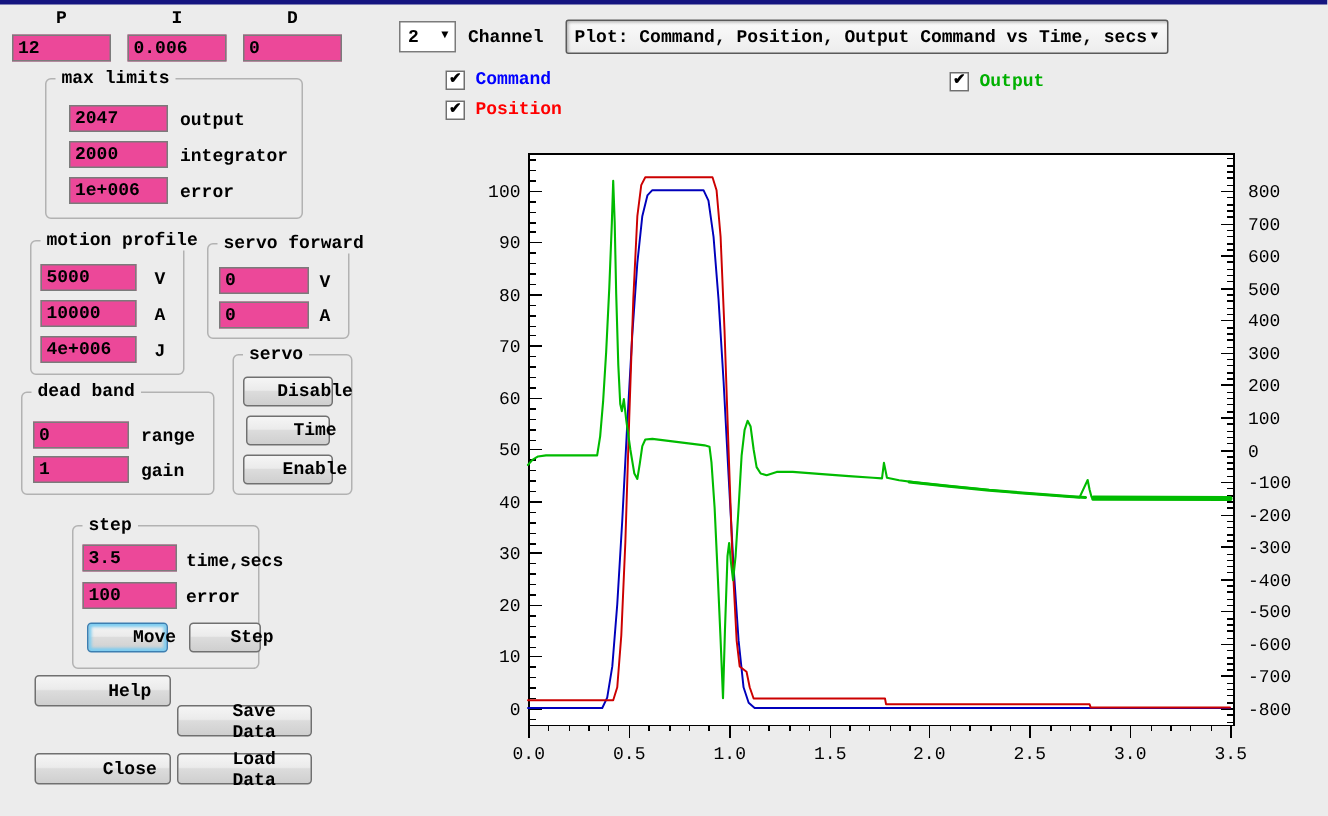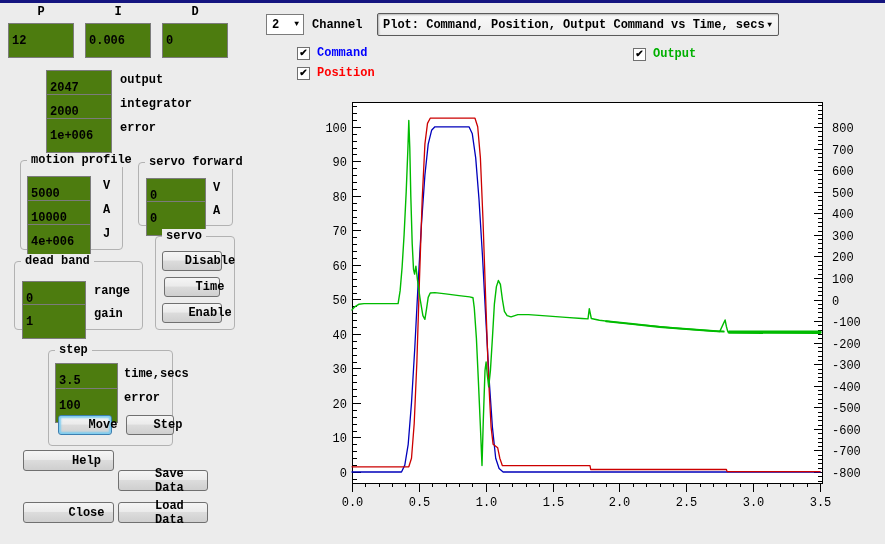--- a/index.html
+++ b/index.html
@@ -1,21 +1,21 @@
 <!DOCTYPE html>
 <html><head>
 <meta charset="utf-8">
 <style>
   html,body{margin:0;padding:0;}
   body{width:885px;height:544px;background:#ececec;overflow:hidden;
        font-family:"Liberation Mono",monospace;}
   #app{position:relative;width:885px;height:544px;background:#ececec;}
   .topbar{position:absolute;left:0;top:0;width:885px;height:3px;background:#151580;}
   .lbl{position:absolute;font:bold 12px "Liberation Mono",monospace;color:#000;white-space:pre;}
-  .fld{position:absolute;height:35px;border:1px solid #7b7b7b;background:#4d7c0f;
+  .fld{position:absolute;height:18px;border:1px solid #7b7b7b;background:#ec4899;
        font:bold 12px "Liberation Mono",monospace;color:#000;padding:0 3px;
        box-sizing:border-box;outline:none;}
   .grp{position:absolute;border:1px solid #b2b2b2;border-radius:4px;}
   .grp-title{position:absolute;top:-8px;left:6px;background:#ececec;padding:0 4px;
        font:bold 12px "Liberation Mono",monospace;color:#000;white-space:pre;}
   .btn{position:absolute;border:1px solid #707070;border-radius:3px;
        background:linear-gradient(#f5f5f5,#ebebeb 45%,#dcdcdc 50%,#cfcfcf);
        font:bold 12px "Liberation Mono",monospace;color:#000;
        display:flex;align-items:center;justify-content:center;
        box-sizing:border-box;cursor:default;padding-left:36px;}
@@ -58,20 +58,23 @@
     <span class="arrow">▼</span>
   </div>
 
   <div class="cb" style="left:297px;top:47px;"><span>✔</span></div>
   <div class="lbl" id="lbl-command" style="left: 317px; top: 46px; color: rgb(0, 0, 255);">Command</div>
   <div class="cb" style="left:297px;top:67px;"><span>✔</span></div>
   <div class="lbl" id="lbl-position" style="left: 317px; top: 66px; color: rgb(255, 0, 0);">Position</div>
   <div class="cb" style="left:633px;top:48px;"><span>✔</span></div>
   <div class="lbl" id="lbl-output" style="left: 653px; top: 47px; color: rgb(0, 176, 0);">Output</div>
 
+  <div class="grp" style="left:30px;top:52px;width:170px;height:92px;">
+    <div class="grp-title">max limits</div>
+  </div>
   <input class="fld" style="left: 46px; top: 70px; width: 66px;" value="2047">
   <div class="lbl" style="left:120px;top:73px;">output</div>
   <input class="fld" style="left: 46px; top: 94px; width: 66px;" value="2000">
   <div class="lbl" style="left:120px;top:97px;">integrator</div>
   <input class="fld" style="left: 46px; top: 118px; width: 66px;" value="1e+006">
   <div class="lbl" style="left:120px;top:121px;">error</div>
 
   <div class="grp" style="left:20px;top:160px;width:101px;height:88px;">
     <div class="grp-title">motion profile</div>
   </div>

